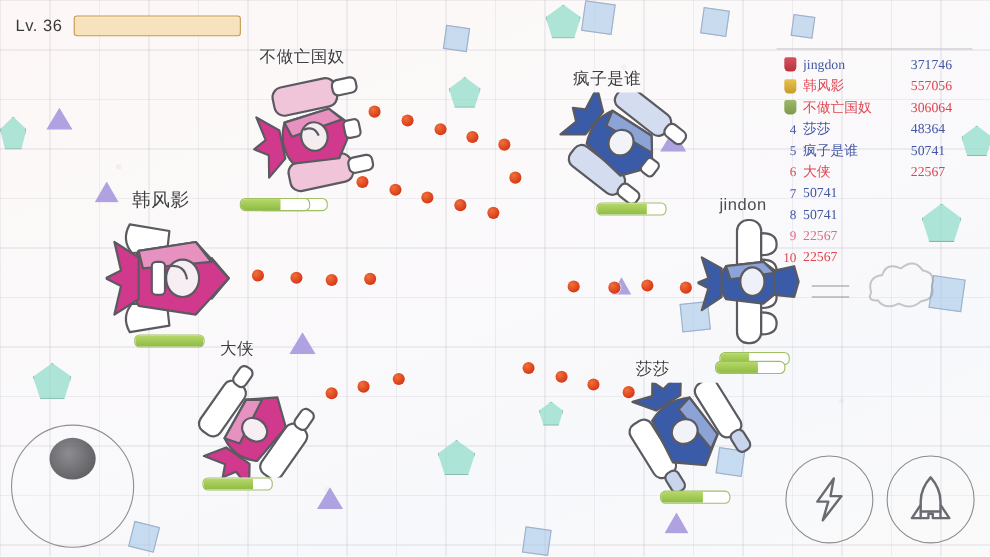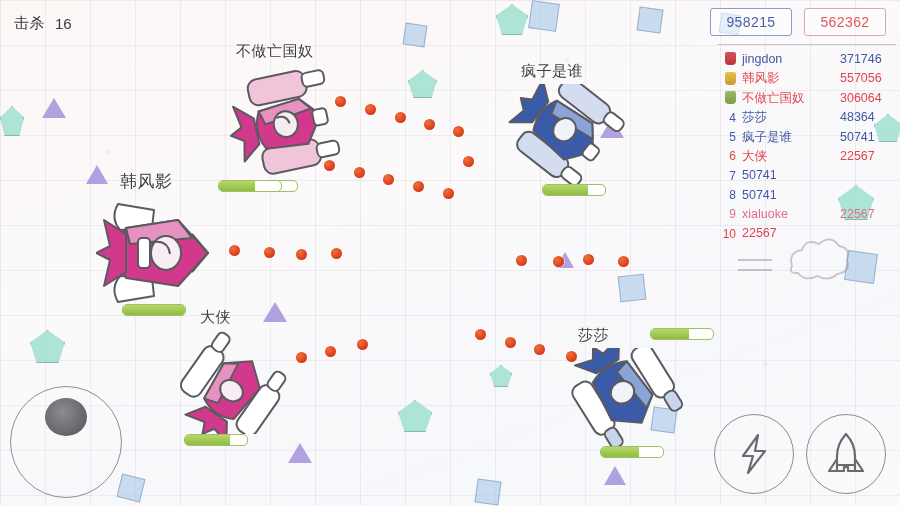--- a/index.html
+++ b/index.html
@@ -40,21 +40,21 @@
   
   #score-boxes{position:absolute;right:14px;top:8px;display:flex;gap:12px;z-index:40;}
   .score-box{
     width:80px;height:26px;display:flex;align-items:center;justify-content:center;
     border-radius:3px;font-size:14px;letter-spacing:.4px;background:rgba(255,255,255,.55);
   }
   .score-blue{border:1.8px solid #8a9ccb;color:#4c5fa8;}
   .score-red{border:1.8px solid #e2a3ae;color:#e2545c;}
 
   
-  #leaderboard{position:absolute;right:0;top:44px;width:186px;z-index:39;}
+  #leaderboard{position:absolute;right:12px;top:44px;width:186px;z-index:39;font-family:Liberation Serif, serif;}
   .lb-rule{height:1px;background:#c9c6cb;margin:0 4px 5px 4px;}
   .lb-row{display:flex;align-items:center;font-size:12.5px;line-height:1.55;padding:0 2px;}
   .lb-rank{width:20px;text-align:right;margin-right:6px;font-size:12px;}
   .lb-name{flex:1;white-space:nowrap;overflow:hidden;}
   .lb-score{width:58px;text-align:left;}
   .rank-medal{
     display:inline-block;width:11px;height:13px;border-radius:2px 2px 4px 4px;
     position:relative;margin-right:0;vertical-align:-2px;
   }
   .m1{background:linear-gradient(180deg,#d6535e,#b8323d);}
@@ -242,20 +242,40 @@
       </g>
     </svg>
     <div class="hp-track" style="left:122px;top:10px;">
       <div class="hp-fill" id="hp2" style="width: 58%;"></div>
     </div>
     <div class="hp-track" style="left:26px;top:134px;width:62px;">
       <div class="hp-fill" style="width:100%;"></div>
     </div>
   </div>
 
+  <div class="player" style="left:634px;top:178px;width:140px;height:160px;">
+    <div class="pname" style="left:20px;top:0px;color:#4a4a52;">jindon</div>
+    <svg width="130" height="118" viewBox="0 0 130 118" style="position:absolute;left:0px;top:20px;">
+      <g stroke="#5a5a60" stroke-width="2" stroke-linejoin="round" fill="#ffffff">
+        <rect x="36" y="2" width="22" height="112" rx="10" fill="#ffffff"></rect>
+        <path d="M58 14 q14 0 14 10 q0 10 -14 10z" fill="#ffffff"></path>
+        <path d="M58 38 q14 0 14 10 q0 10 -14 10z" fill="#ffffff"></path>
+        <path d="M58 62 q14 0 14 10 q0 10 -14 10z" fill="#ffffff"></path>
+        <path d="M58 86 q14 0 14 10 q0 10 -14 10z" fill="#ffffff"></path>
+        <path d="M26 44 L60 40 L84 58 L60 78 L26 74 Q16 58 26 44z" fill="#3a5ba8"></path>
+        <path d="M26 44 L60 40 L70 50 L30 56z" fill="#8ba3d6"></path>
+        <ellipse cx="50" cy="58" rx="11" ry="13" fill="#eef1f7"></ellipse>
+        <path d="M22 46 L4 36 L10 55 L0 59 L10 64 L4 84 L22 72z" fill="#3a5ba8"></path>
+        <path d="M70 48 L88 44 L92 58 L88 72 L70 70z" fill="#3a5ba8"></path>
+      </g>
+    </svg>
+    <div class="hp-track" style="left:20px;top:142px;">
+      <div class="hp-fill" id="hp3" style="width: 42%;"></div>
+    </div>
+  </div>
 
   <div class="player" style="left:168px;top:308px;width:140px;height:150px;">
     <div class="pname" style="left:32px;top:0px;">大侠</div>
     <svg width="128" height="104" viewBox="0 0 128 104" style="position:absolute;left:8px;top:22px;">
       <g stroke="#5a5a60" stroke-width="2" stroke-linejoin="round" fill="#ffffff" transform="rotate(-55 64 52)">
         <rect x="24" y="4" width="54" height="22" rx="8" fill="#ffffff"></rect>
         <rect x="24" y="72" width="54" height="22" rx="8" fill="#ffffff"></rect>
         <rect x="76" y="7" width="19" height="13" rx="5" fill="#ffffff"></rect>
         <rect x="76" y="75" width="19" height="13" rx="5" fill="#ffffff"></rect>
         <path d="M30 32 L70 28 L88 50 L70 72 L30 68 Q20 50 30 32z" fill="#d1398c"></path>
@@ -286,29 +306,27 @@
     <div class="hp-track" style="left:88px;top:2px;">
       <div class="hp-fill" id="hp5" style="width: 62%;"></div>
     </div>
     <div class="hp-track" style="left:38px;top:120px;">
       <div class="hp-fill" style="width:62%;"></div>
     </div>
   </div>
 
   <div id="hud-left">
     <div class="hud-row">
-      <span class="hud-label">击杀</span>
-      <span class="kills-val">16</span>
-    </div>
-  </div>
-
-  <div id="score-boxes">
-    <div class="score-box score-blue">958215</div>
-    <div class="score-box score-red">562362</div>
-  </div>
+      <span class="hud-label">Lv. 36</span>
+      <span class="xp-track">
+        <span class="xp-fill" id="xpfill" style="width: 100%;"></span>
+      </span>
+    </div>
+  </div>
+
 
   <div id="leaderboard">
     <div class="lb-rule"></div>
     <div id="lb-rows">
         <div class="lb-row">
           <span class="lb-rank c-blue"><span class="rank-medal m1"></span></span>
           <span class="lb-name c-blue">jingdon</span>
           <span class="lb-score c-blue">371746</span>
         </div>
         <div class="lb-row">
@@ -339,21 +357,20 @@
         <div class="lb-row">
           <span class="lb-rank c-blue">7</span>
           <span class="lb-score c-blue">50741</span>
         </div>
         <div class="lb-row">
           <span class="lb-rank c-blue">8</span>
           <span class="lb-score c-blue">50741</span>
         </div>
         <div class="lb-row">
           <span class="lb-rank c-pink">9</span>
-          <span class="lb-name c-pink">xialuoke</span>
           <span class="lb-score c-pink">22567</span>
         </div>
         <div class="lb-row">
           <span class="lb-rank c-red">10</span>
           <span class="lb-score c-red">22567</span>
         </div>
       </div>
   </div>
 
   <div id="joystick">

